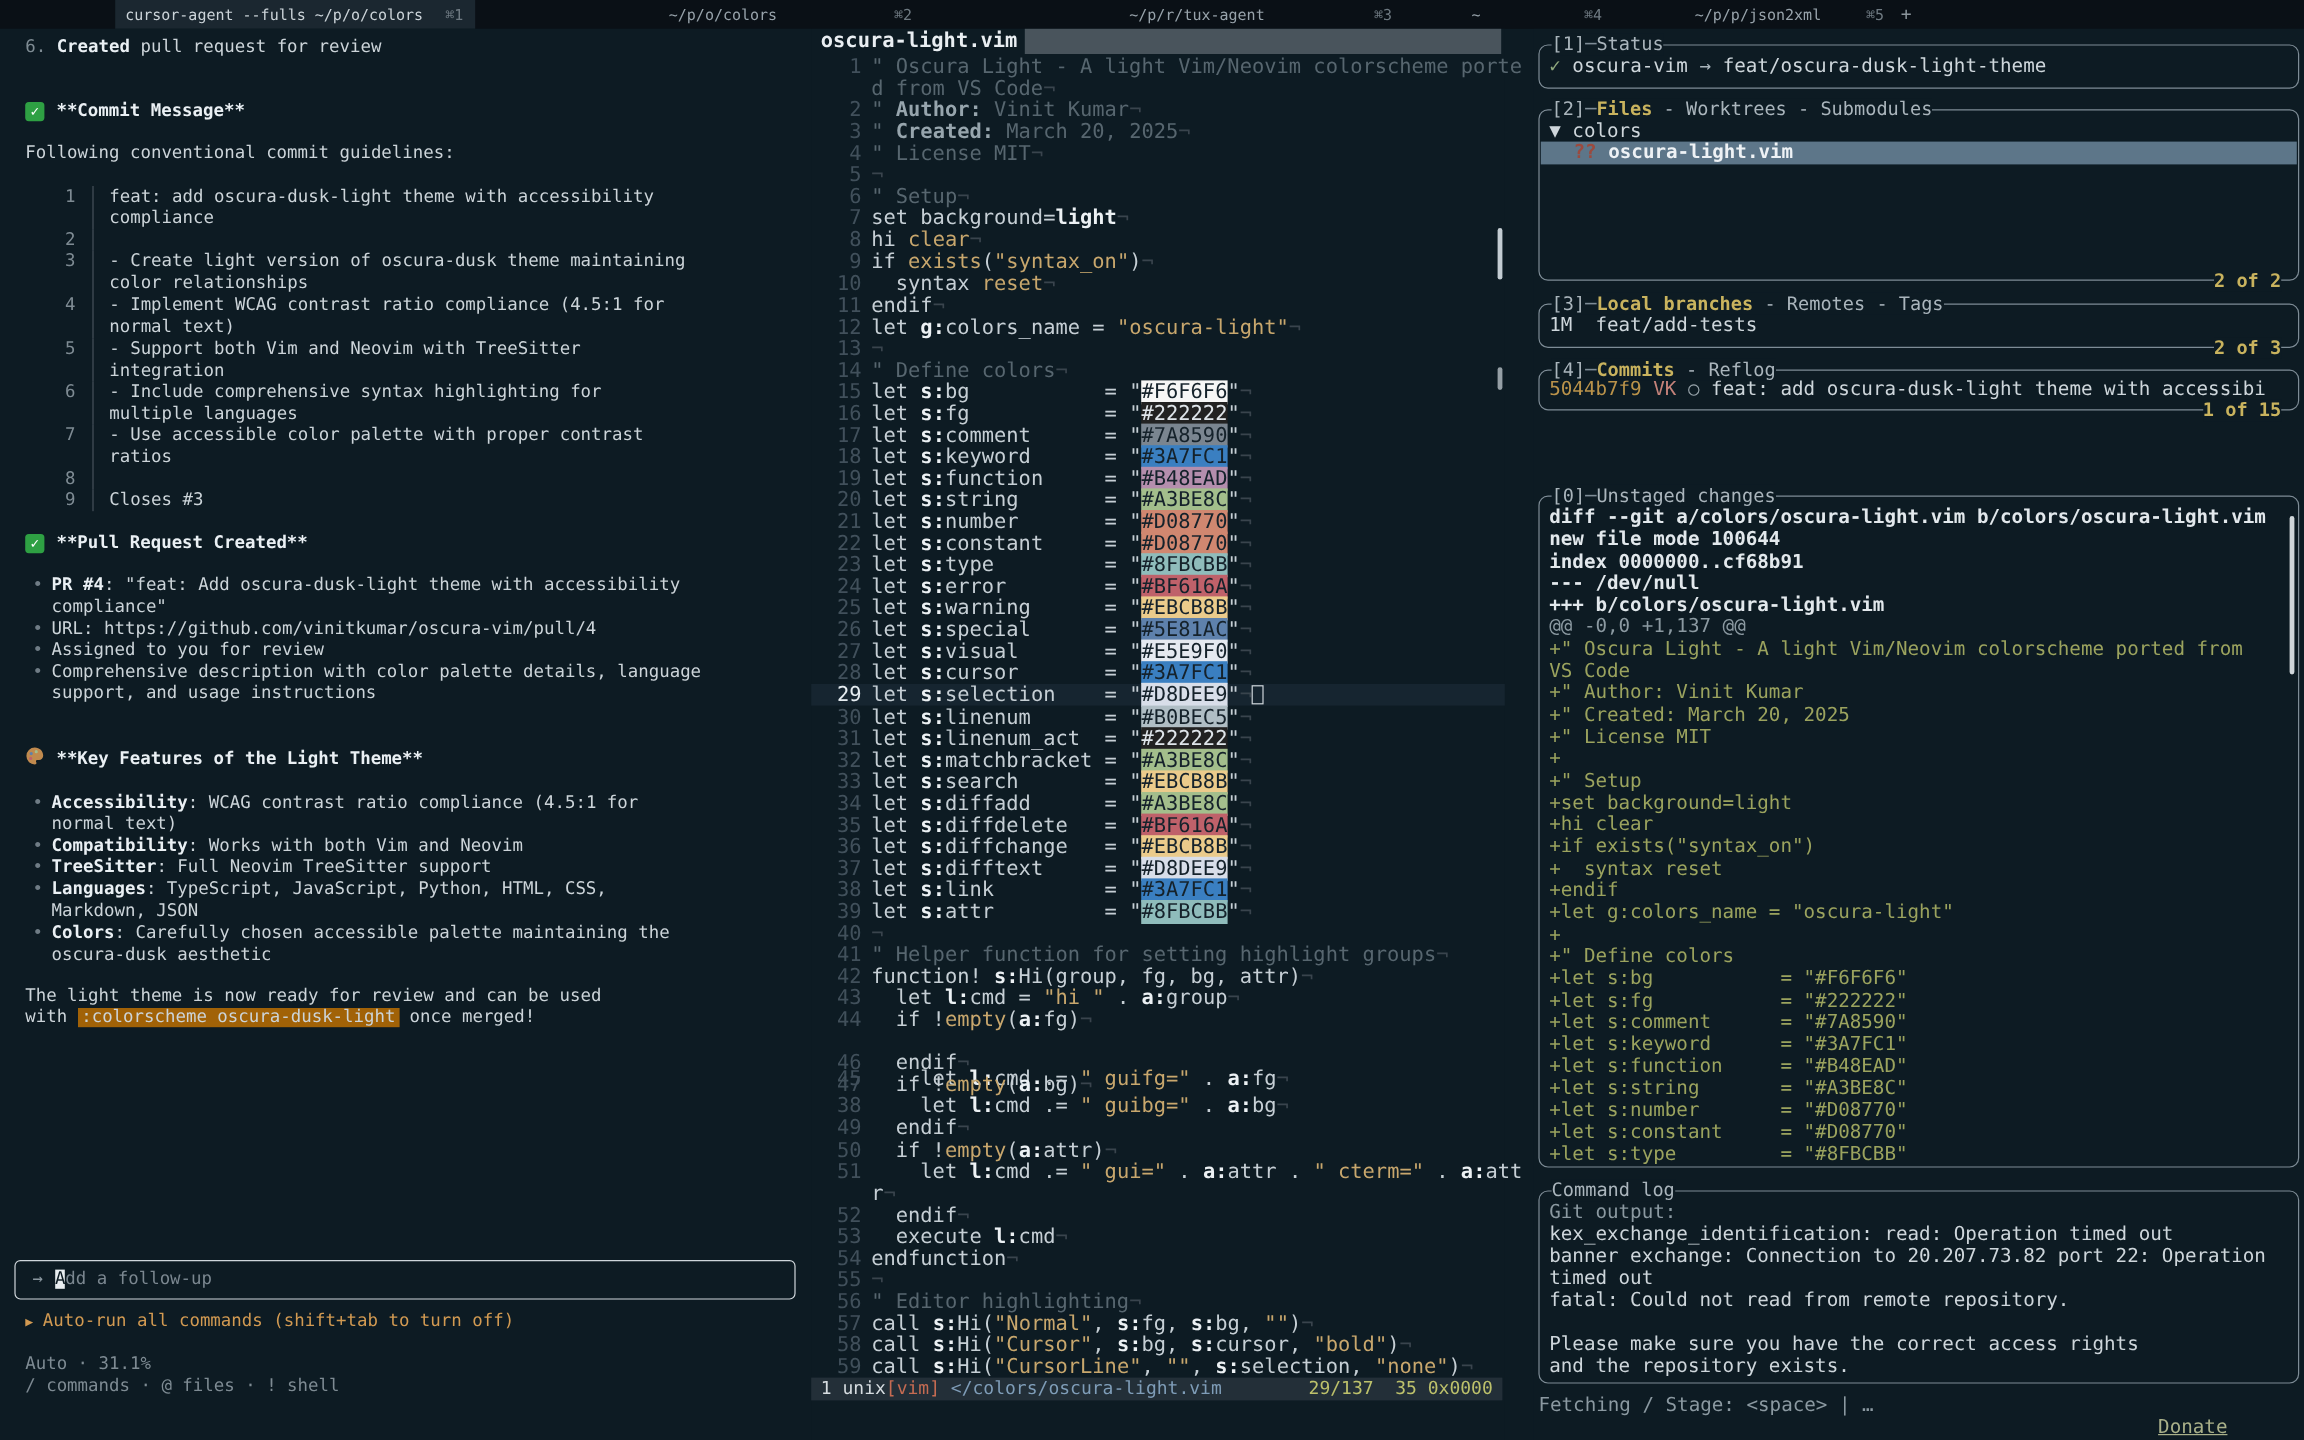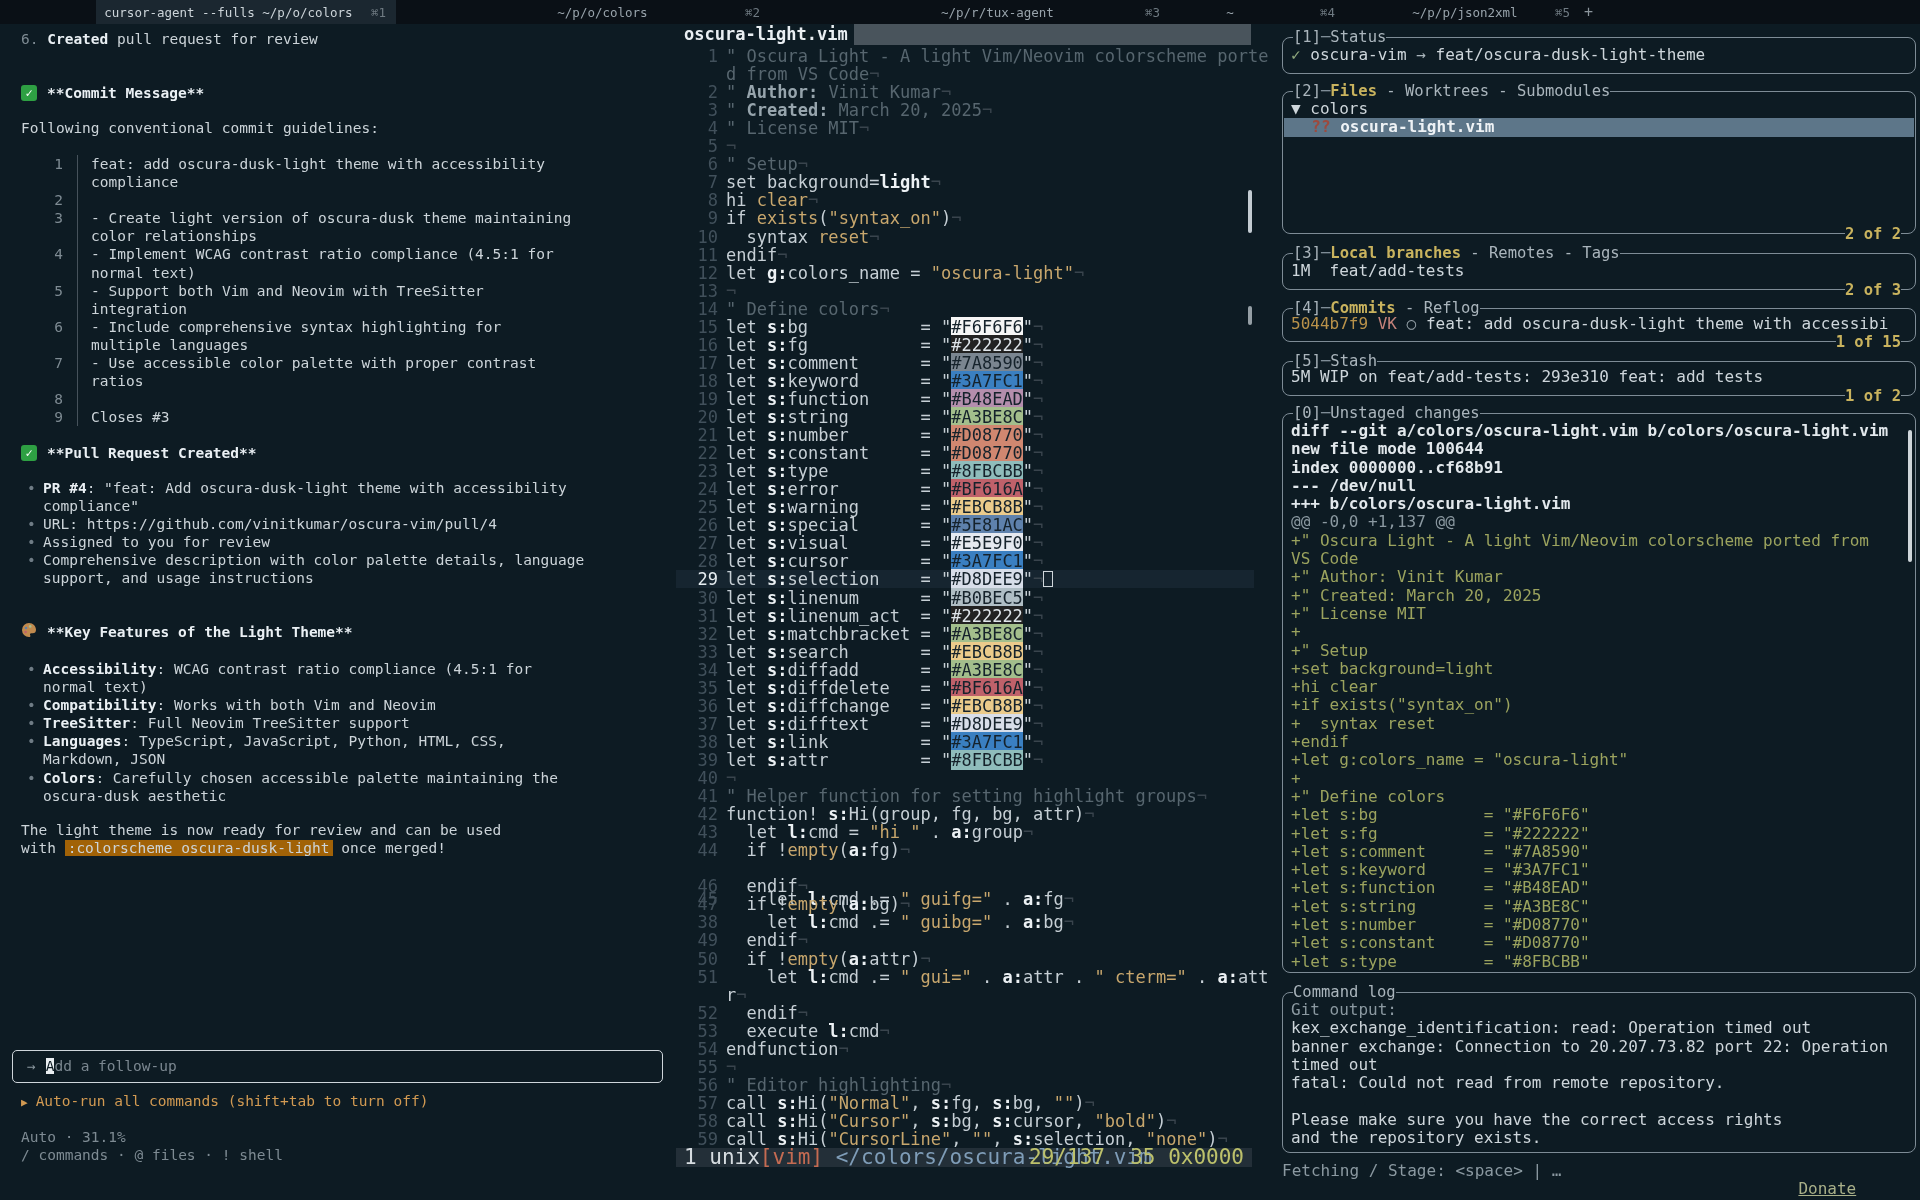--- a/index.html
+++ b/index.html
@@ -65,21 +65,21 @@
   .vrow.curline { background:#162530; }
   .vln { width:42px; flex:none; text-align:right; margin-right:8px; color:#41505b; }
   .curline .vln { color:#e6edf1; font-weight:normal; }
   .v-n { color:#c6cfd5; } .v-b { color:#ecf1f4; font-weight:bold; }
   .v-c { color:#57666f; } .v-cb { color:#97a5ad; font-weight:bold; }
   .v-s { color:#c8a76d; } .v-d { color:#39444d; }
   .v-chip { font-weight:normal; }
   .hollow-cursor { position:absolute; top:1px; width:10px; height:16px;
                    border:1px solid #cfd6db; }
   .vim-status { position:absolute; top:1124px; left:0; width:576px; height:19px;
-                background:#232f38; font-size:21px; display:flex; align-items:center;
+                background:#232f38; font-size:15px; display:flex; align-items:center;
                 padding:0 8px; white-space:pre; }
   .vs-a { color:#d6dce0; } .vs-badge { color:#c56b52; } .vs-path { color:#7f9db8; }
   .vs-right { position:absolute; right:8px; color:#bdc16b; }
   .scrollmark { position:absolute; width:4px; background:#c3ccd2; border-radius:2px; right:2px; }
   .sm1 { top:166px; height:43px; }
   .sm2 { top:282px; height:19px; opacity:.75; }
 
   
   .pane-right { font-size:16px; line-height:18.3px; color:#ced6db; }
   .gbox { position:absolute; left:4px; width:634px; border:1px solid #7e8c96;
@@ -330,25 +330,20 @@
       <div class="grow gbox-inner">1M  feat/add-tests</div>
       <div class="gcount">2 of 3</div>
     </div>
 
     <div class="gbox" style="top:284px;height:34px">
       <div class="gtitle"><span class="gk">[4]</span><span class="gdash">─</span><span class="gy">Commits</span><span class="gk"> - Reflog</span></div>
       <div class="grow" style="padding-top:6px"><span class="ghash">5044b7f9</span> <span class="gauthor">VK</span> <span class="gglyph">○</span> <span>feat: add oscura-dusk-light theme with accessibi</span></div>
       <div class="gcount">1 of 15</div>
     </div>
 
-    <div class="gbox" style="top:337px;height:35px">
-      <div class="gtitle"><span class="gk">[5]</span><span class="gdash">─</span><span class="gk">Stash</span></div>
-      <div class="grow" style="padding-top:6px">5M WIP on feat/add-tests: 293e310 feat: add tests</div>
-      <div class="gcount">1 of 2</div>
-    </div>
 
     <div class="gbox" style="top:389px;height:560px">
       <div class="gtitle"><span class="gk">[0]</span><span class="gdash">─</span><span class="gk">Unstaged changes</span></div>
       <div class="gbox-inner" id="diff-rows">
           <div class="grow diffhead">diff --git a/colors/oscura-light.vim b/colors/oscura-light.vim</div>
           <div class="grow diffhead">new file mode 100644</div>
           <div class="grow diffhead">index 0000000..cf68b91</div>
           <div class="grow diffhead">--- /dev/null</div>
           <div class="grow diffhead">+++ b/colors/oscura-light.vim</div>
           <div class="grow hunk">@@ -0,0 +1,137 @@</div>

